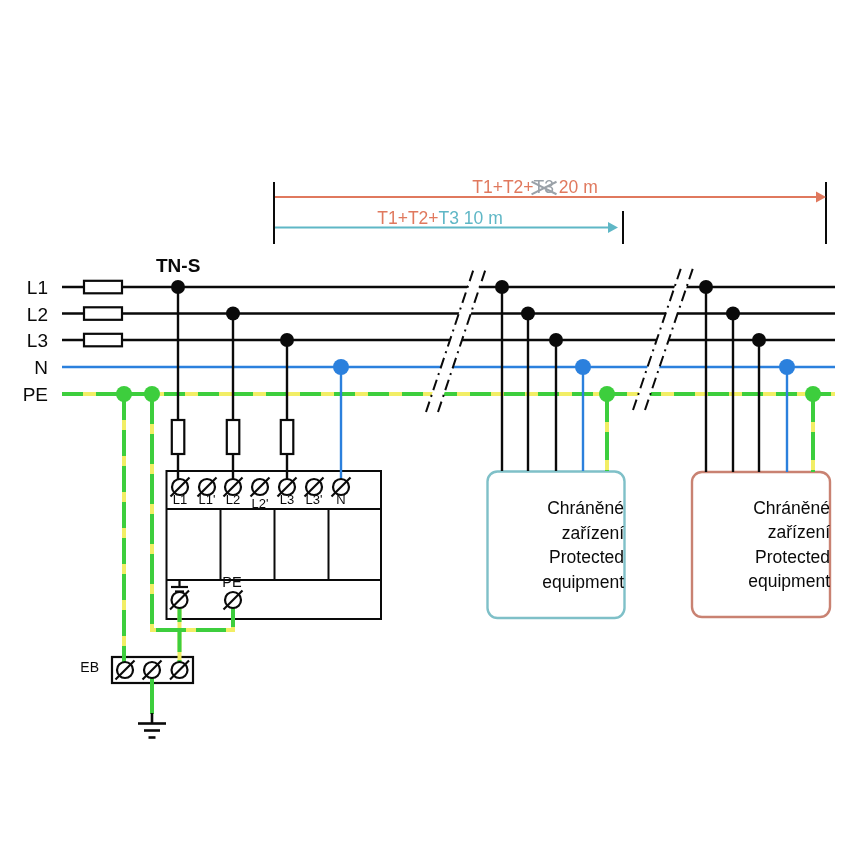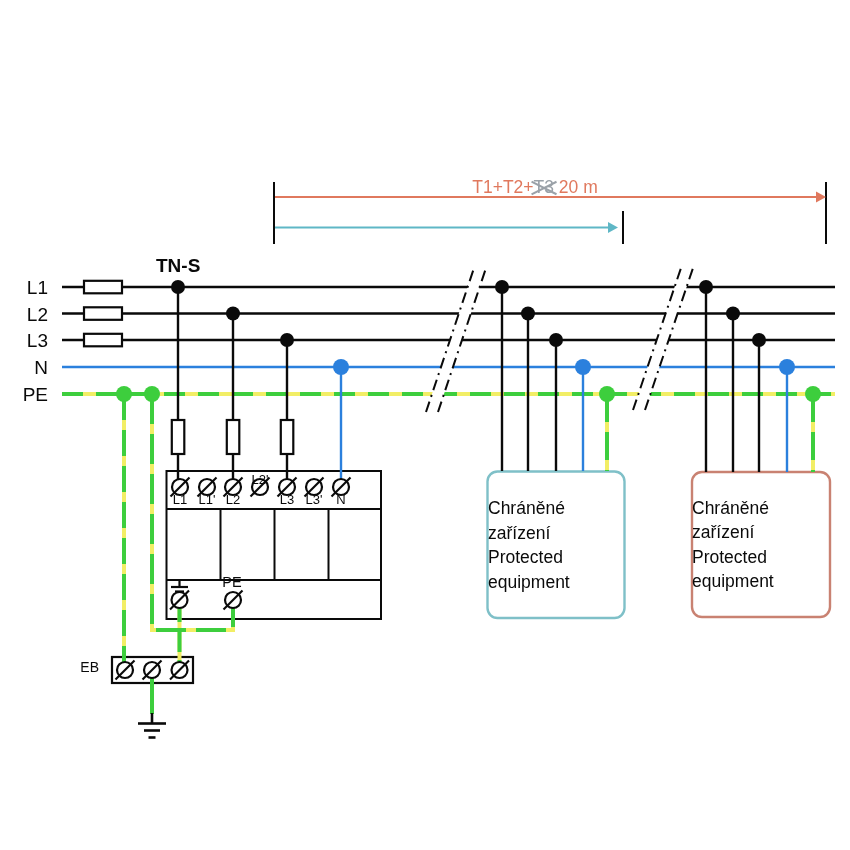--- a/index.html
+++ b/index.html
@@ -13,21 +13,21 @@
   .term-lbl{font-size:13px;width:34px;text-align:center;}
   .pe-lbl{font-size:14.5px;width:36px;text-align:center;}
   .eb-lbl{font-size:14px;width:34px;text-align:right;}
   .dim{font-size:17.5px;width:220px;text-align:center;}
   .salmon{color:#e0795e;}
   .teal{color:#5fb7c6;}
   .struck{color:#9aa1a8;position:relative;display:inline-block;}
   .struck::before,.struck::after{content:"";position:absolute;left:-4px;right:-4px;top:46%;height:2px;background:#9aa1a8;}
   .struck::before{transform:rotate(27deg);}
   .struck::after{transform:rotate(-27deg);}
-  .eq-box{position:absolute;display:flex;flex-direction:column;align-items:flex-start;justify-content:center;
+  .eq-box{position:absolute;display:flex;flex-direction:column;align-items:flex-end;justify-content:center;
           font-size:17.5px;line-height:24.5px;text-align:center;}
 </style>
 </head>
 <body>
 
 <div class="stage">
 
 <svg width="850" height="850" viewBox="0 0 850 850">
 
   <g stroke="#0a0a0a" stroke-width="2.4">
@@ -203,33 +203,34 @@
   <g stroke="#0a0a0a" stroke-width="2.6">
     <line x1="152" y1="713" x2="152" y2="723.5"></line>
     <line x1="138" y1="723.5" x2="166" y2="723.5"></line>
     <line x1="144" y1="730.5" x2="160" y2="730.5"></line>
     <line x1="148.5" y1="737.5" x2="155.5" y2="737.5"></line>
   </g>
 </svg>
 
 <div class="lbl dim" style="left:425px;top:177px;"><span class="salmon">T1+T2+</span><span class="struck">T3</span><span class="salmon"> 20 m</span></div>
 
+<div class="lbl dim" style="left:330px;top:208px;"><span class="salmon">T1+T2+</span><span class="teal">T3 10 m</span></div>
 
 <div class="lbl tns" style="left:156px;top:255px;">TN-S</div>
 
 <div class="lbl bus-lbl" style="left:14px;top:277px;">L1</div>
 <div class="lbl bus-lbl" style="left:14px;top:303.5px;">L2</div>
 <div class="lbl bus-lbl" style="left:14px;top:330px;">L3</div>
 <div class="lbl bus-lbl" style="left:14px;top:357px;">N</div>
 <div class="lbl bus-lbl" style="left:14px;top:384px;">PE</div>
 
 <div class="lbl term-lbl" style="left:163px;top:492px;">L1</div>
 <div class="lbl term-lbl" style="left:190px;top:492px;text-align:center;">L1'</div>
 <div class="lbl term-lbl" style="left:216px;top:492px;">L2</div>
-<div class="lbl term-lbl" style="left:243px;top:472px;">L2'</div>
+<div class="lbl term-lbl" style="left:243px;top:496px;">L2'</div>
 <div class="lbl term-lbl" style="left:270px;top:492px;">L3</div>
 <div class="lbl term-lbl" style="left:297px;top:492px;text-align:center;">L3'</div>
 <div class="lbl term-lbl" style="left:324px;top:492px;">N</div>
 
 <div class="lbl pe-lbl" style="left:214px;top:574px;">PE</div>
 
 <div class="lbl eb-lbl" style="left:65px;top:659px;">EB</div>
 
 <div class="eq-box" style="left:488px;top:472px;width:136px;height:146px;">
   <div>Chráněné</div>

